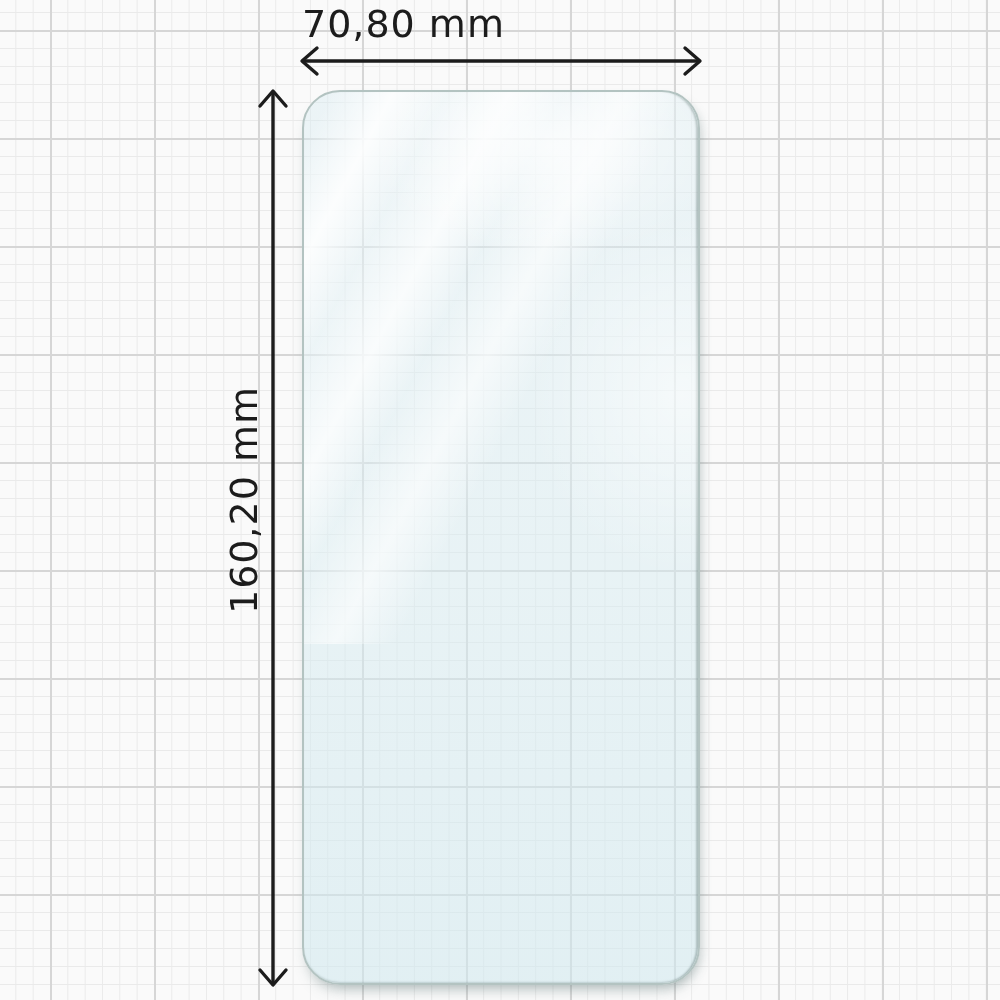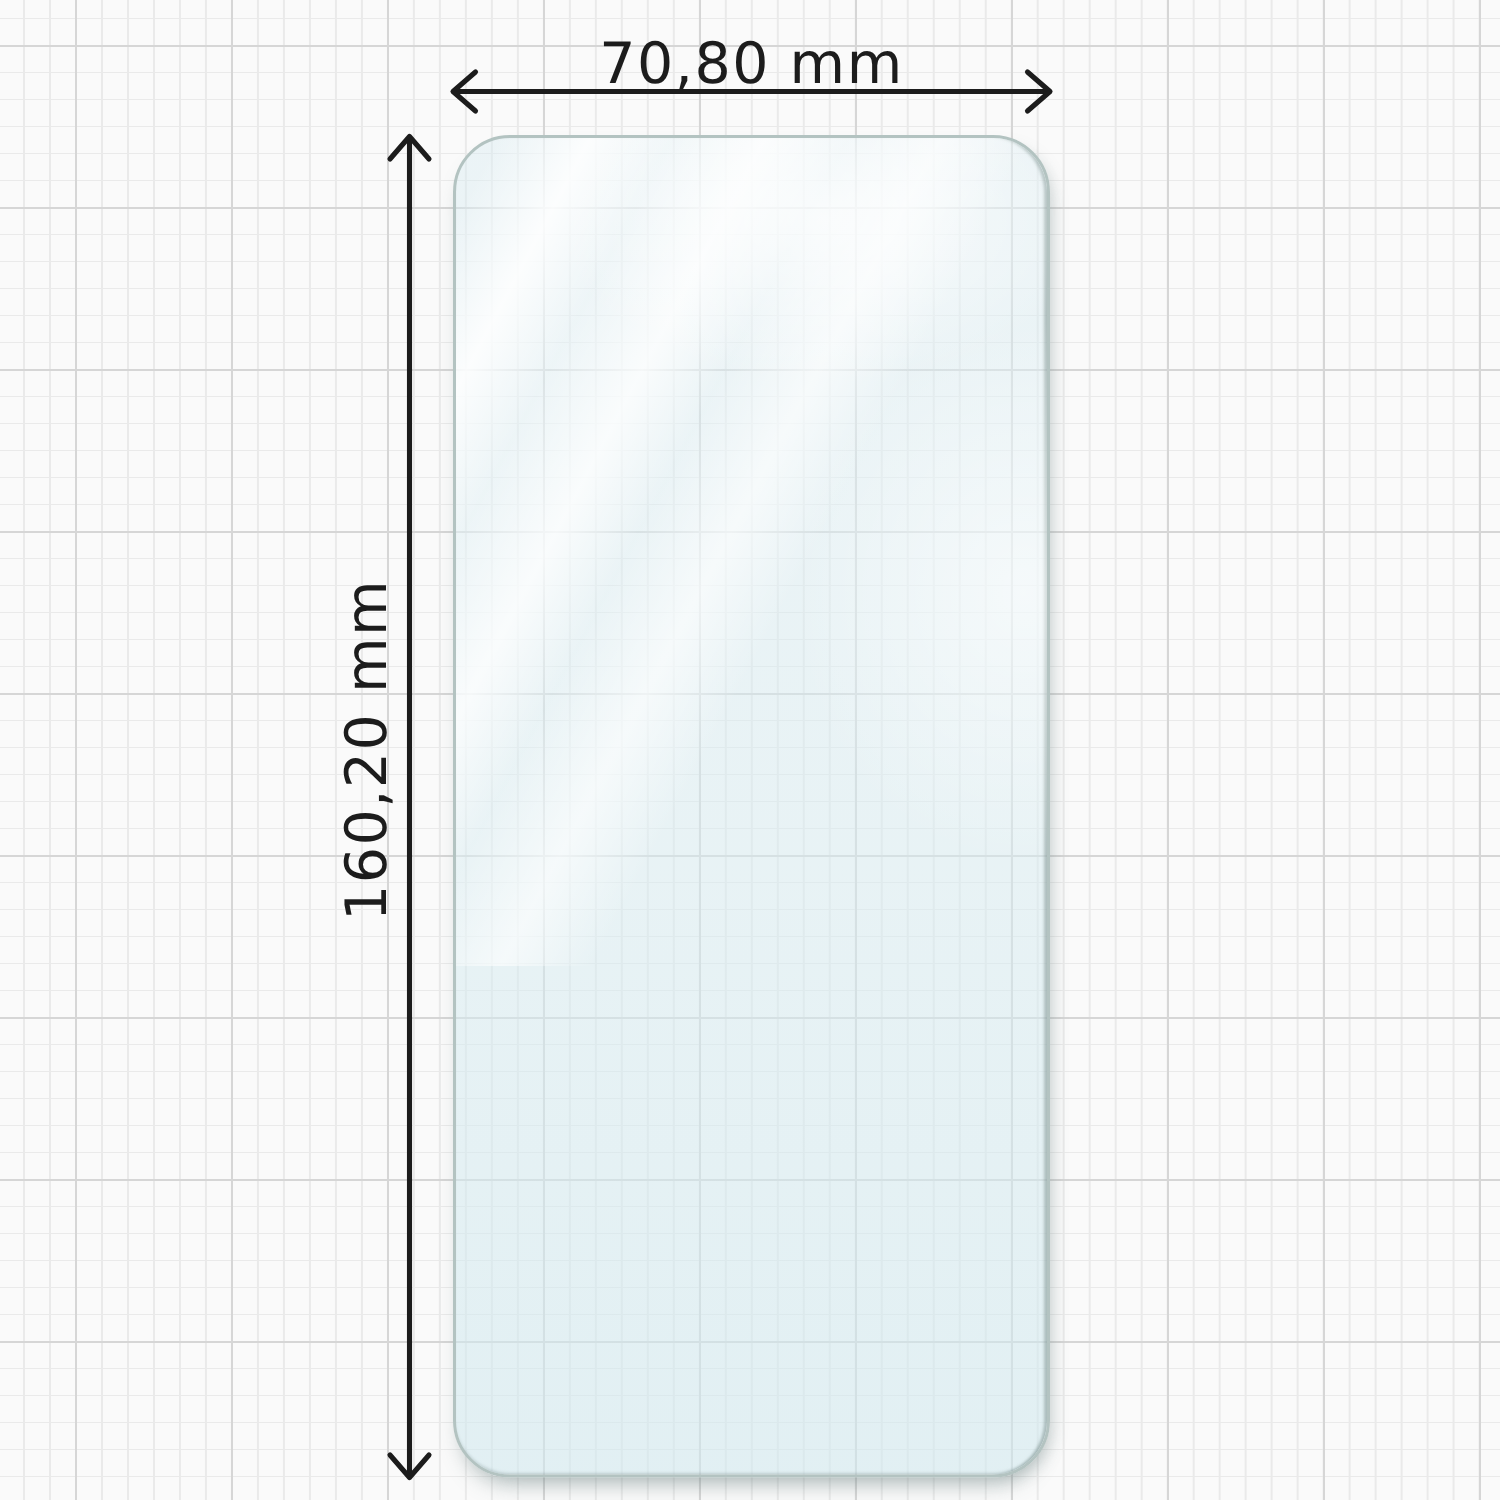--- a/index.html
+++ b/index.html
@@ -61,22 +61,22 @@
   }
   .reflections::after{
     content:"";position:absolute;inset:0;
     background:
       radial-gradient(ellipse 260px 160px at 62% 6%, rgba(255,255,255,0.7), rgba(255,255,255,0) 70%),
       radial-gradient(ellipse 220px 260px at 96% 34%, rgba(255,255,255,0.55), rgba(255,255,255,0) 70%);
   }
   svg.dims{position:absolute;left:0;top:0;width:1000px;height:1000px;pointer-events:none;}
   svg.dims .stroke{stroke:var(--c-arrow);stroke-width:3.4;fill:none;stroke-linecap:round;stroke-linejoin:round;}
   .width-label{
-    position:absolute;left:302px;top:20px;width:398px;
-    text-align:center;font-size:38px;letter-spacing:1px;
+    position:absolute;left:302px;top:2px;width:398px;
+    font-size:38px;letter-spacing:1px;
     color:var(--c-label-text);white-space:nowrap;
   }
   .height-label{
     position:absolute;left:244px;top:500px;
     transform:translate(-50%,-50%) rotate(-90deg);
     font-size:38px;letter-spacing:1px;
     color:var(--c-label-text);white-space:nowrap;
   }
 </style>
 </head>

